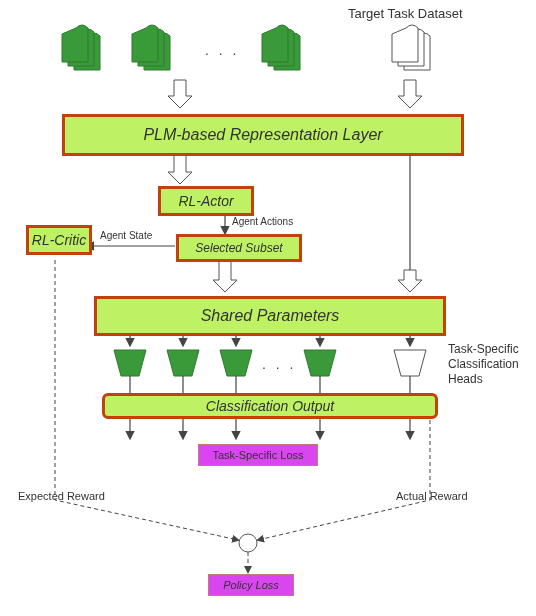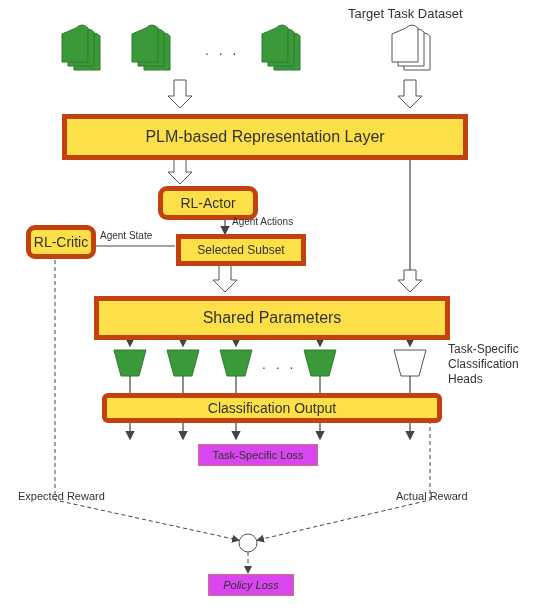--- a/index.html
+++ b/index.html
@@ -16,30 +16,31 @@
     background: #fff;
   }
   .label {
     position: absolute;
     font-size: 12px;
     color: #333;
     white-space: nowrap;
   }
   .box {
     position: absolute;
-    border: 5px solid #c2410c;
-    background: #fde047;
+    border: 3px solid #c2410c;
+    background: #bef264;
     display: flex;
     align-items: center;
     justify-content: center;
     font-size: 14px;
     color: #333;
+    font-style: italic;
   }
   .big-title { font-size: 16px; }
-  .mid-title { font-size: 14px; border-radius: 9px; }
+  .mid-title { font-size: 14px; }
   .small-title { font-size: 12px; }
   .pink-box {
     position: absolute;
     background: #d946ef;
     border: 1px solid #c77878;
     display: flex;
     align-items: center;
     justify-content: center;
     font-size: 11px;
     color: #333;

